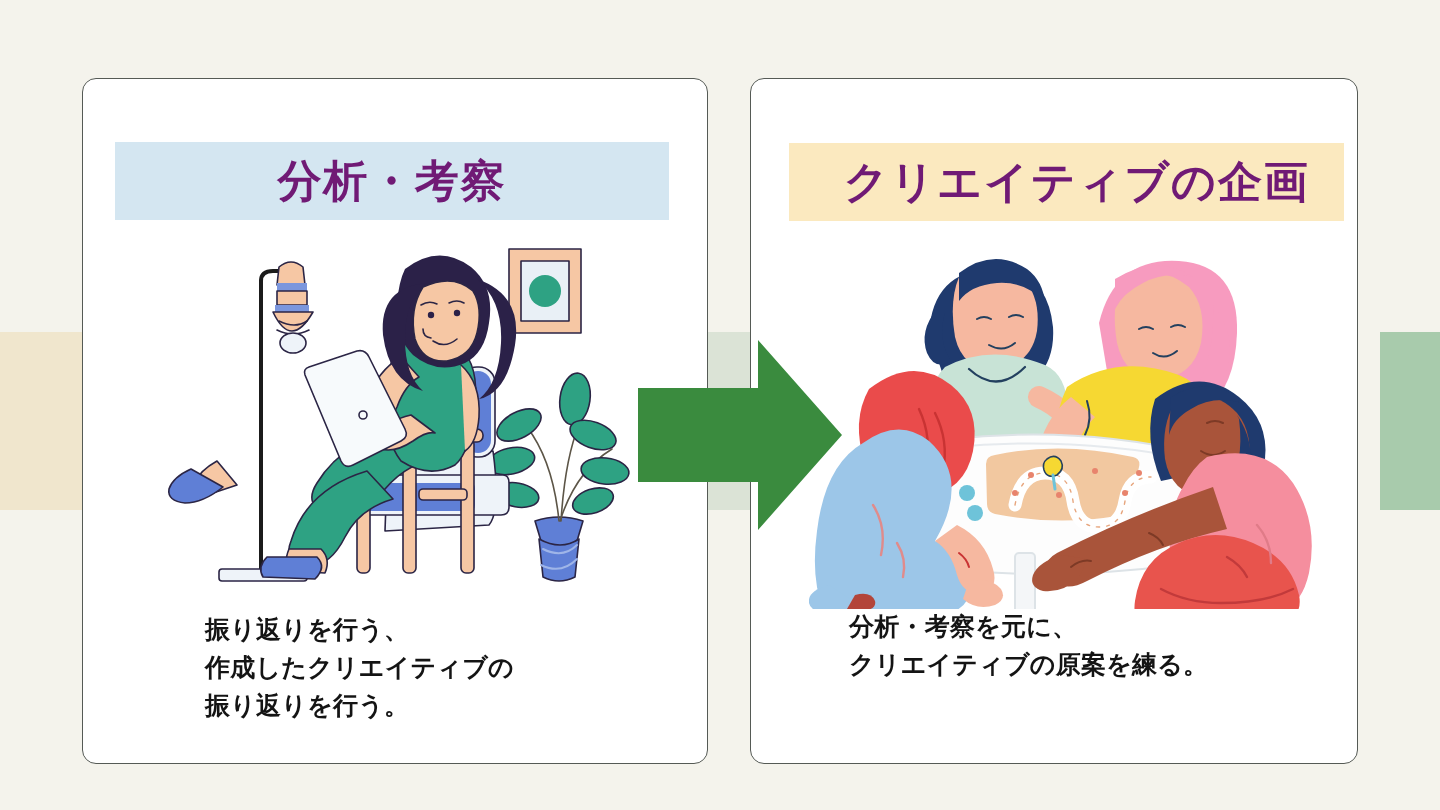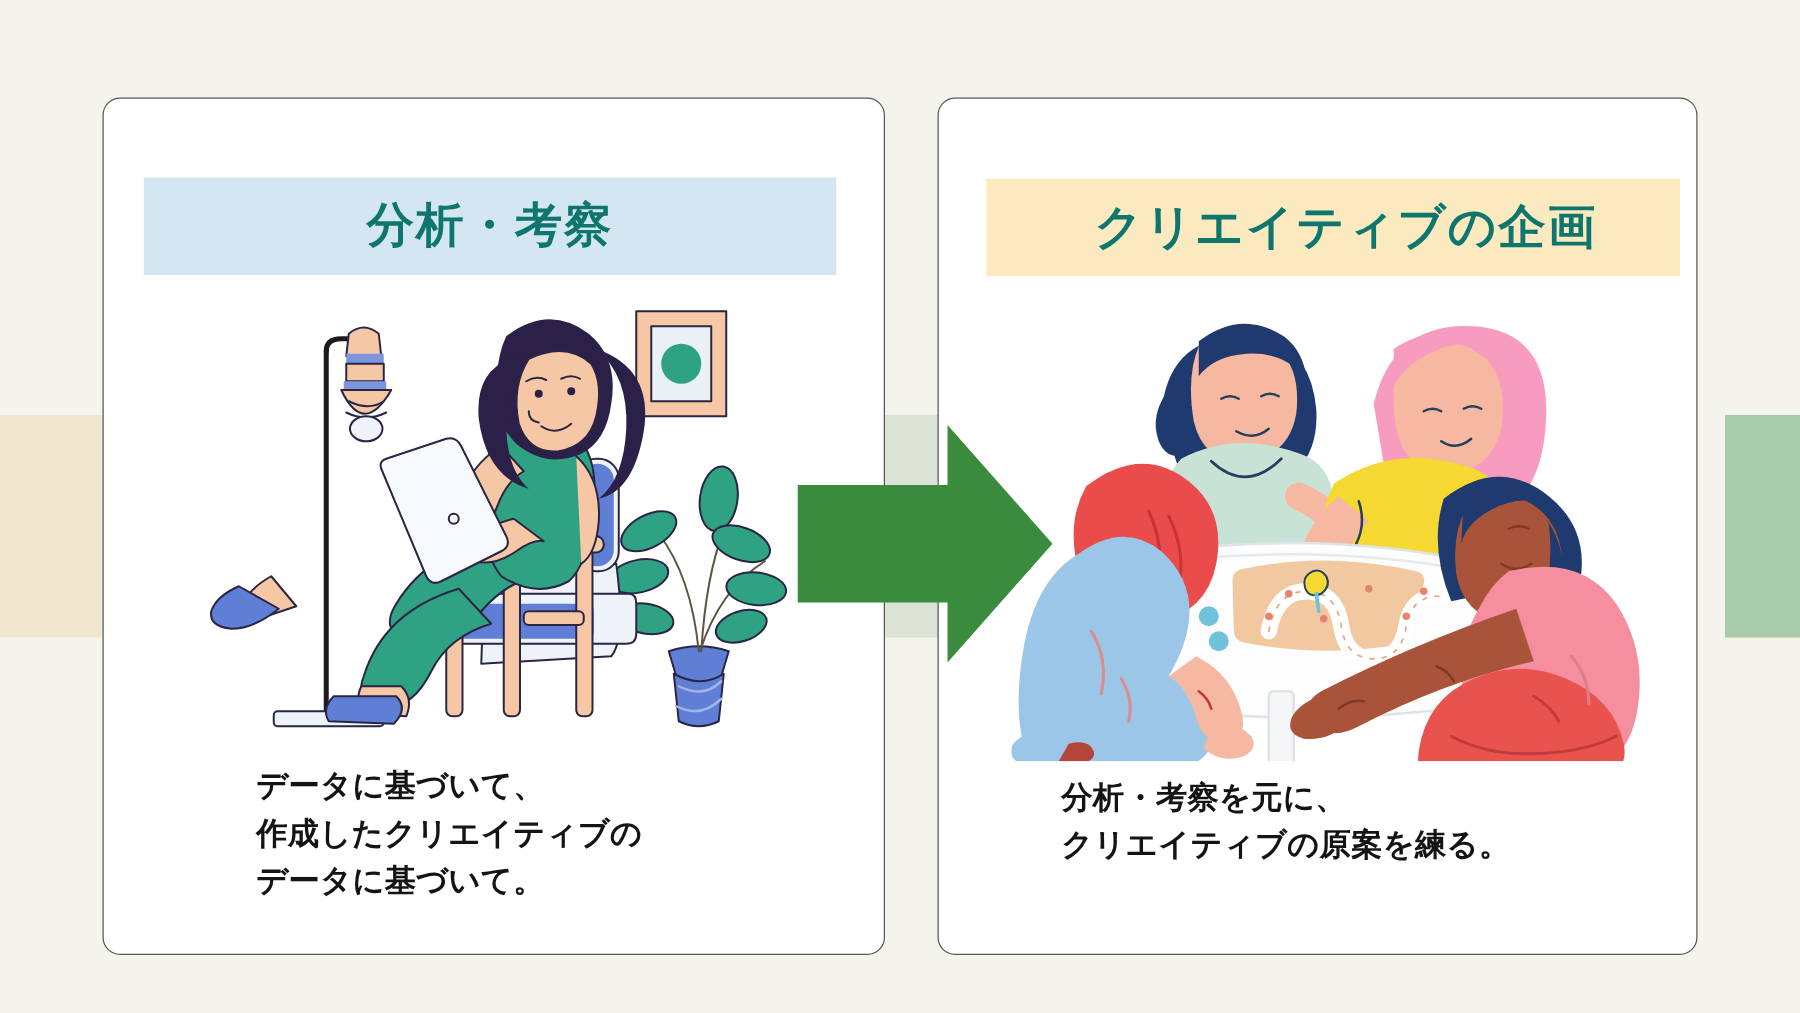--- a/index.html
+++ b/index.html
@@ -65,23 +65,23 @@
   .card.left .card-header {
     left: 32px;  top: 63px;  width: 554px; height: 78px;
     background: #d4e6f1;
   }
   .card.right .card-header {
     left: 38px;  top: 64px;  width: 555px; height: 78px;
     background: #fbe9bf;
     padding-left: 20px;
   }
   .card-header-text {
-    font-size: 38px;
+    font-size: 44px;
     font-weight: 700;
-    color: #0f766e;
+    color: #701a75;
     letter-spacing: 0.04em;
     line-height: 1;
     white-space: nowrap;
   }
 
   .illustration-wrap {
     position: absolute;
     overflow: hidden;
   }
   .card.left  .illustration-wrap { left: 78px;  top: 160px; width: 480px; height: 356px; }
@@ -90,21 +90,21 @@
   .caption {
     position: absolute;
     font-size: 25px;
     font-weight: 700;
     color: #141414;
     line-height: 1.52;
     letter-spacing: 0.01em;
     white-space: pre;
   }
   .card.left  .caption { left: 122px; top: 531px; }
-  .card.right .caption { left: 98px;  top: 540px; }
+  .card.right .caption { left: 98px;  top: 528px; }
 
   
   .arrow {
     position: absolute;
     left: 638px;
     top: 336px;
     width: 204px;
     height: 198px;
     z-index: 2;
   }
@@ -198,23 +198,23 @@
           <circle cx="270" cy="76" r="3.2" fill="#2b2148" stroke="none"></circle>
           <circle cx="296" cy="74" r="3.2" fill="#2b2148" stroke="none"></circle>
           <path d="M260 66 q8 -5 16 -1" fill="none"></path>
           <path d="M288 64 q8 -4 15 0" fill="none"></path>
           <path d="M262 90 q0 8 8 9" fill="none"></path>
           <path d="M272 102 q12 8 24 -2" fill="none"></path>
         </g>
       </svg>
     </div>
 
-    <div class="caption"><span>データに基づいて、</span>
+    <div class="caption"><span>振り返りを行う、</span>
 <span>作成したクリエイティブの</span>
-<span>データに基づいて。</span></div>
+<span>振り返りを行う。</span></div>
   </div>
 
   <svg class="arrow" viewBox="0 0 204 198">
     <polygon points="0,52 120,52 120,4 204,99 120,194 120,146 0,146" fill="#3a8b3e"></polygon>
   </svg>
 
   <div class="card right">
 
     <div class="card-header">
       <span class="card-header-text">クリエイティブの企画</span>

